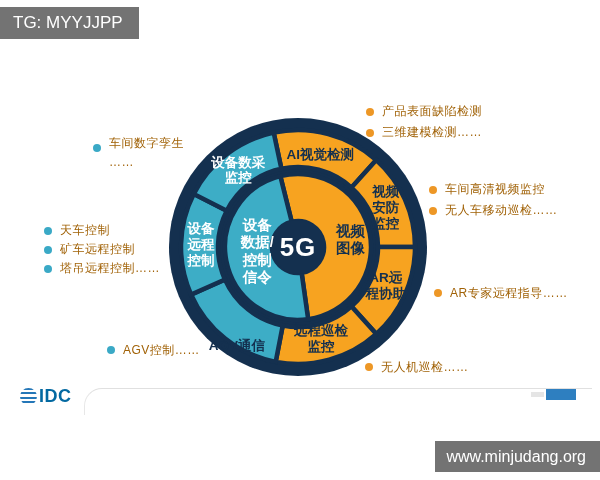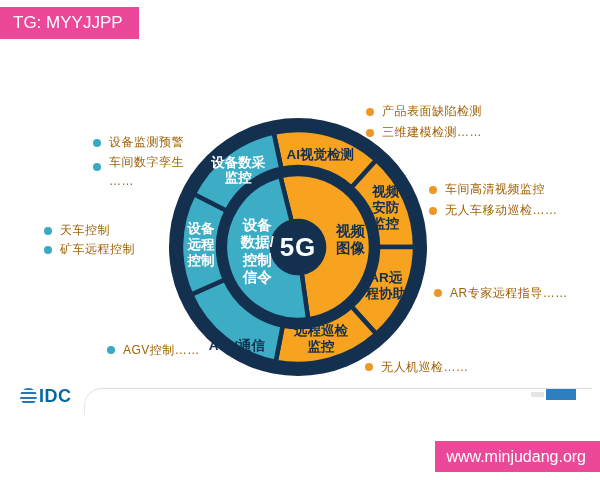--- a/index.html
+++ b/index.html
@@ -4,21 +4,21 @@
 <style>
   html,body{margin:0;padding:0;}
   body{
     width:600px;height:480px;position:relative;overflow:hidden;
     background:#ffffff;
     font-family:"Liberation Sans","DejaVu Sans",sans-serif;
   }
   .stage{position:absolute;inset:0;}
   
   .badge{
-    position:absolute;background:#ec4899;color:#fff;
+    position:absolute;background:#737373;color:#fff;
     font-size:17px;line-height:32px;height:32px;white-space:nowrap;
   }
   .badge.top-left{left:0;top:7px;padding:0 16px 0 13px;}
   .badge.bottom-right{right:0;top:441px;height:31px;line-height:31px;padding:0 14px 0 11px;font-size:16px;}
   
   #donut{position:absolute;left:0;top:0;}
   .center-label{
     position:absolute;left:298px;top:247px;transform:translate(-50%,-50%);
     color:#fff;font-size:26px;font-weight:700;letter-spacing:1px;
   }
@@ -118,41 +118,41 @@
         <div>数据/</div>
         <div>控制</div>
         <div>信令</div>
       </div>
     </div>
 
   <div class="center-label">5G</div>
 
   <div id="annotations">
       <div class="anno-group" style="left: 93px; top: 133px;">
-        <div class="anno-row" style="height: 19px;">
-          <span class="anno-bullet" style="background: rgb(58, 169, 198);"></span>
-          <span class="anno-text">设备监测预警</span>
-        </div>
         <div class="anno-row" style="height: 19px; align-items: flex-end;">
           <span class="anno-bullet" style="background: rgb(58, 169, 198);"></span>
           <span class="anno-text">车间数字孪生</span>
         </div>
         <div class="anno-row" style="height: 19px;">
           <span class="anno-bullet hide" style="background: rgb(58, 169, 198);"></span>
           <span class="anno-text">……</span>
         </div>
       </div>
       <div class="anno-group" style="left: 44px; top: 221px;">
         <div class="anno-row" style="height: 19px;">
           <span class="anno-bullet" style="background: rgb(58, 169, 198);"></span>
           <span class="anno-text">天车控制</span>
         </div>
         <div class="anno-row" style="height: 19px;">
           <span class="anno-bullet" style="background: rgb(58, 169, 198);"></span>
           <span class="anno-text">矿车远程控制</span>
+        </div>
+        <div class="anno-row" style="height: 19px;">
+          <span class="anno-bullet" style="background: rgb(58, 169, 198);"></span>
+          <span class="anno-text">塔吊远程控制……</span>
         </div>
       </div>
       <div class="anno-group" style="left: 107px; top: 340px;">
         <div class="anno-row" style="height: 20px;">
           <span class="anno-bullet" style="background: rgb(58, 169, 198);"></span>
           <span class="anno-text">AGV控制……</span>
         </div>
       </div>
       <div class="anno-group" style="left: 366px; top: 101px;">
         <div class="anno-row" style="height: 21px;">

